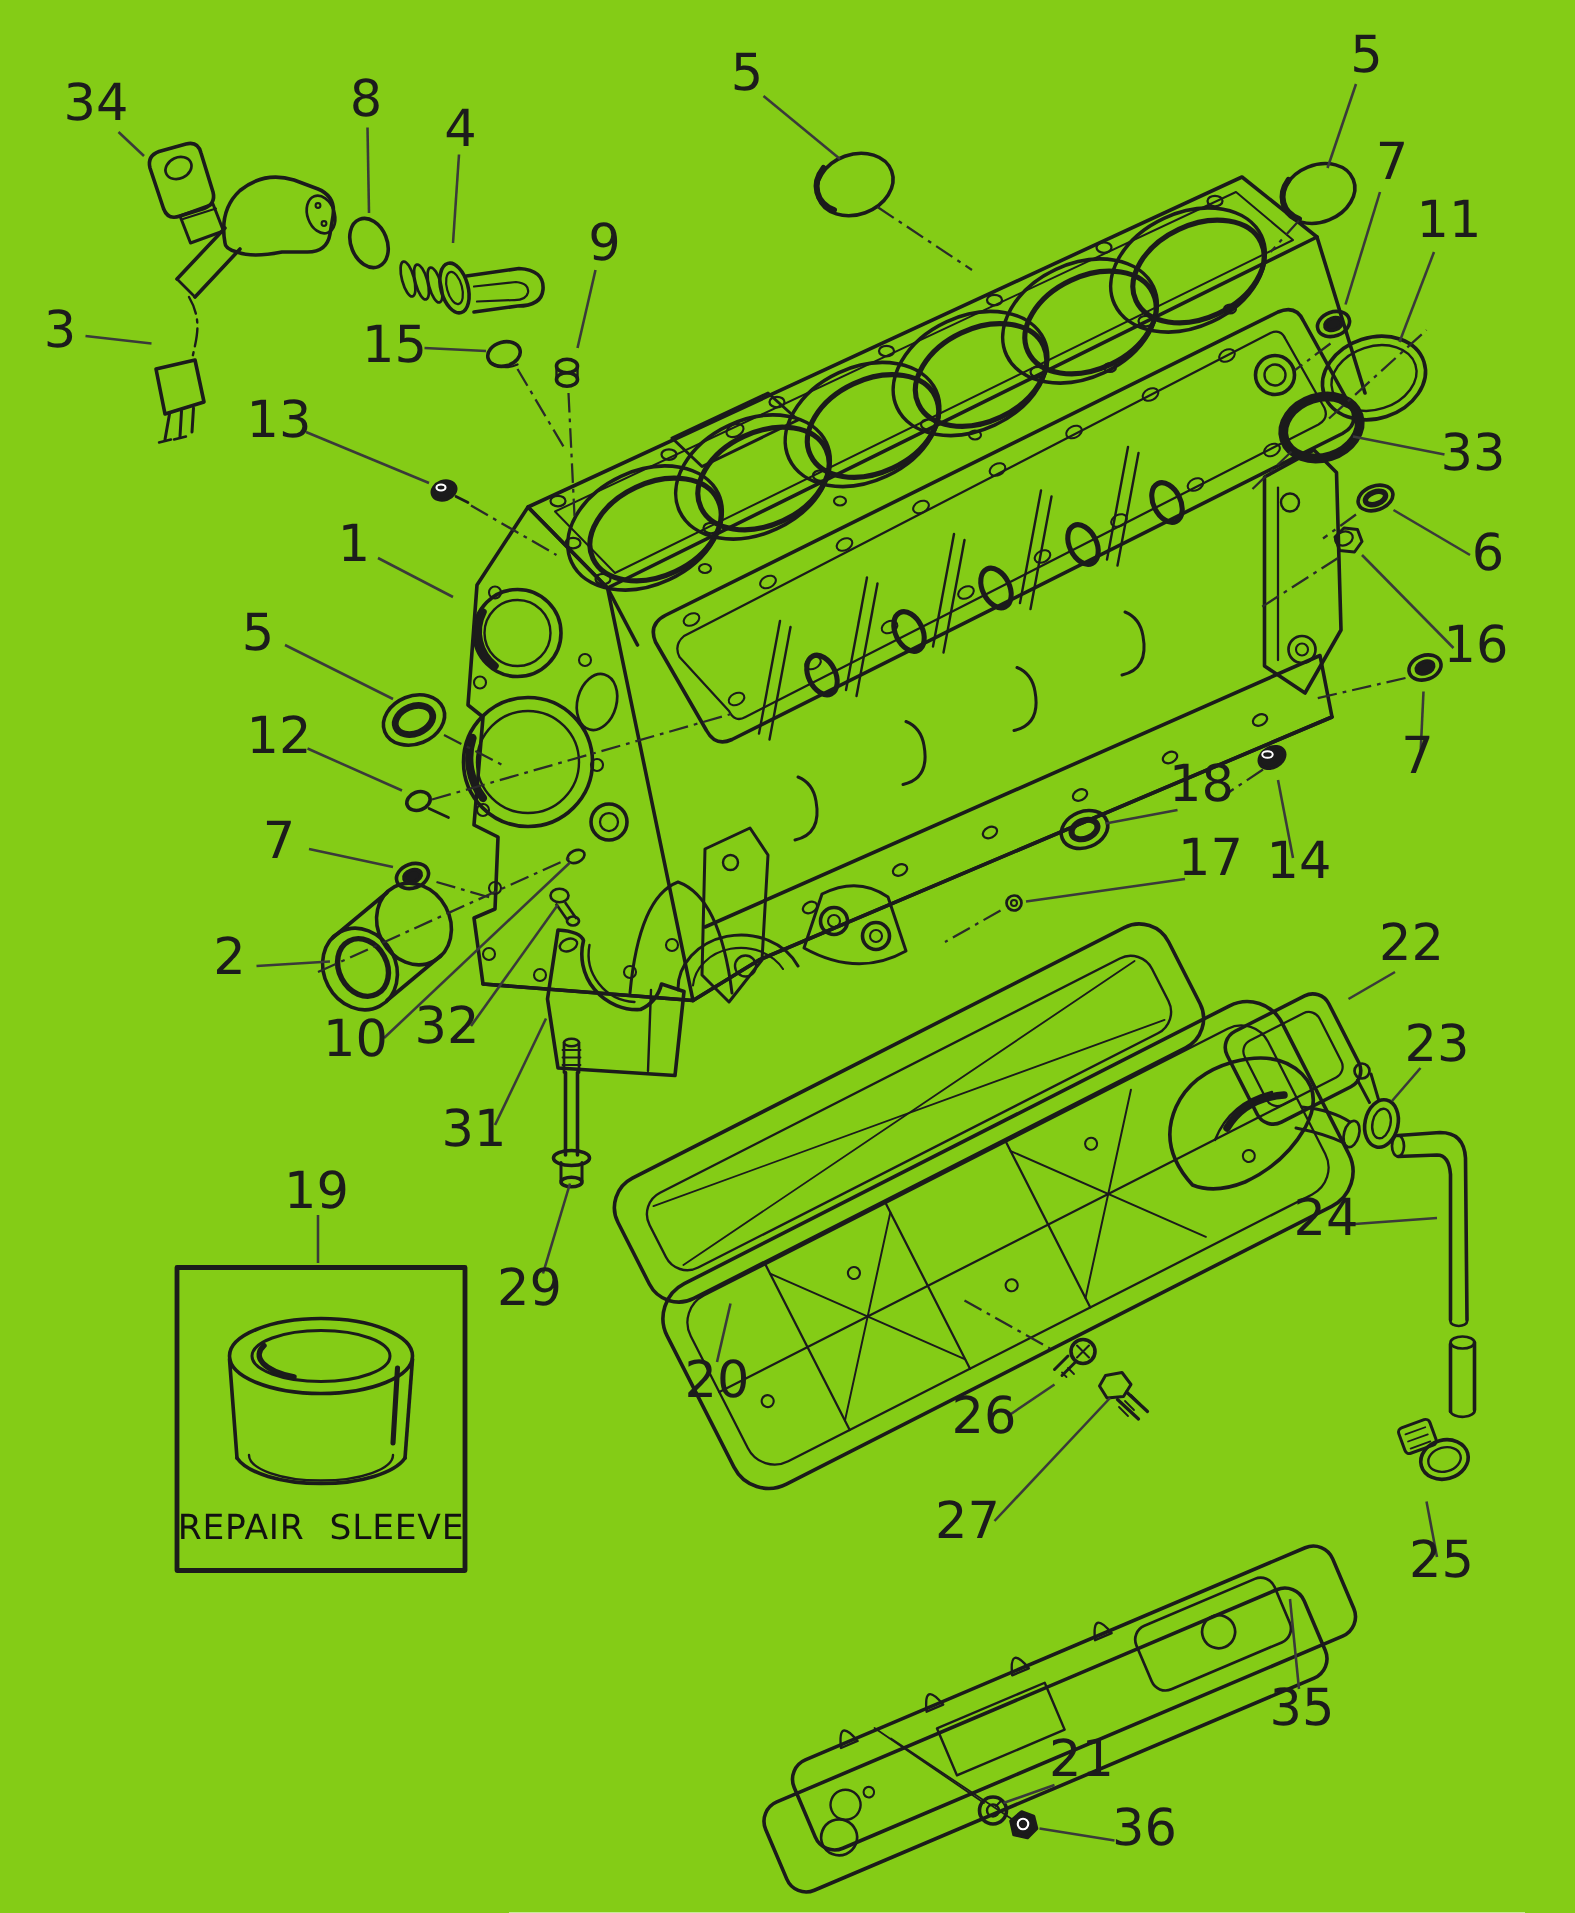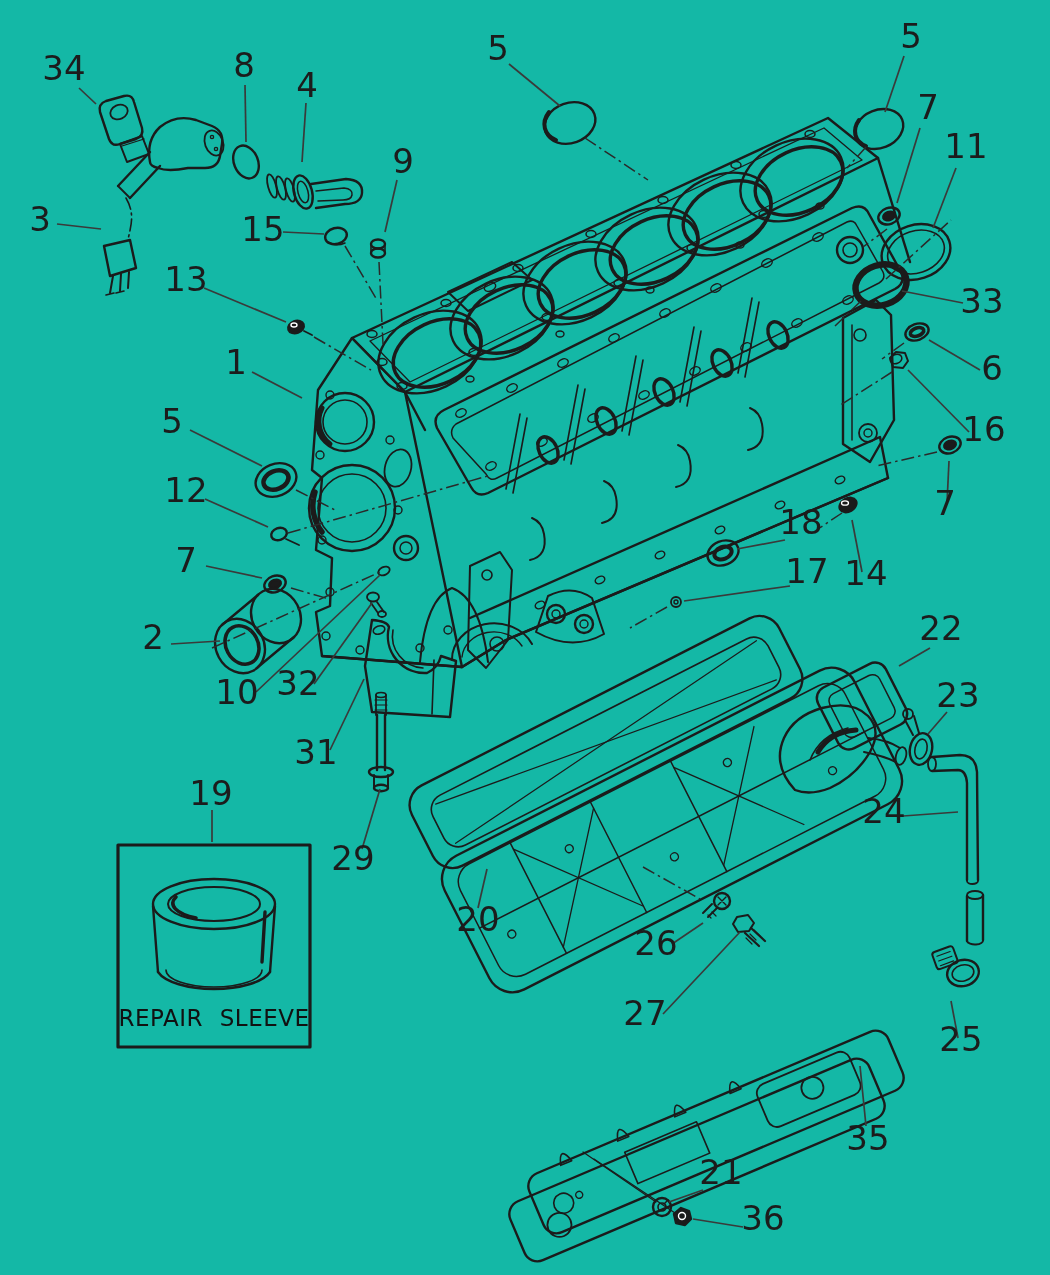--- a/index.html
+++ b/index.html
@@ -1,16 +1,16 @@
 <!DOCTYPE html>
 <html><head>
 <meta charset="utf-8">
 <style>
   html,body{margin:0;padding:0;background:#ffffff;}
-  .stage{width:1050px;height:1275px;position:relative;background:#14b8a6;overflow:hidden;}
+  .stage{width:1050px;height:1275px;position:relative;background:#84cc16;overflow:hidden;}
   svg{display:block;}
   .callout{font-family:"DejaVu Sans","Liberation Sans",sans-serif;font-size:34px;fill:#1c1c1c;}
   .inset-label{font-family:"DejaVu Sans","Liberation Sans",sans-serif;font-size:23px;fill:#111;letter-spacing:.5px;word-spacing:9px;}
 </style>
 </head>
 <body>
 
 <div class="stage">
 <svg width="1050" height="1275" viewBox="0 0 1050 1275">
 

